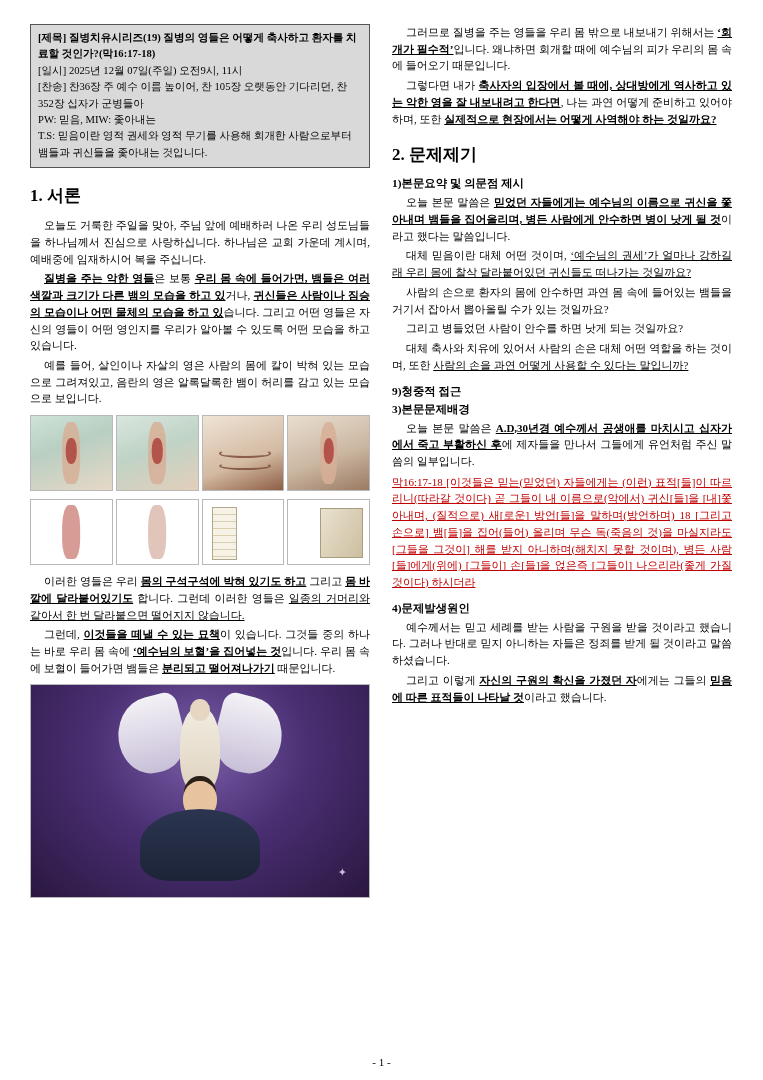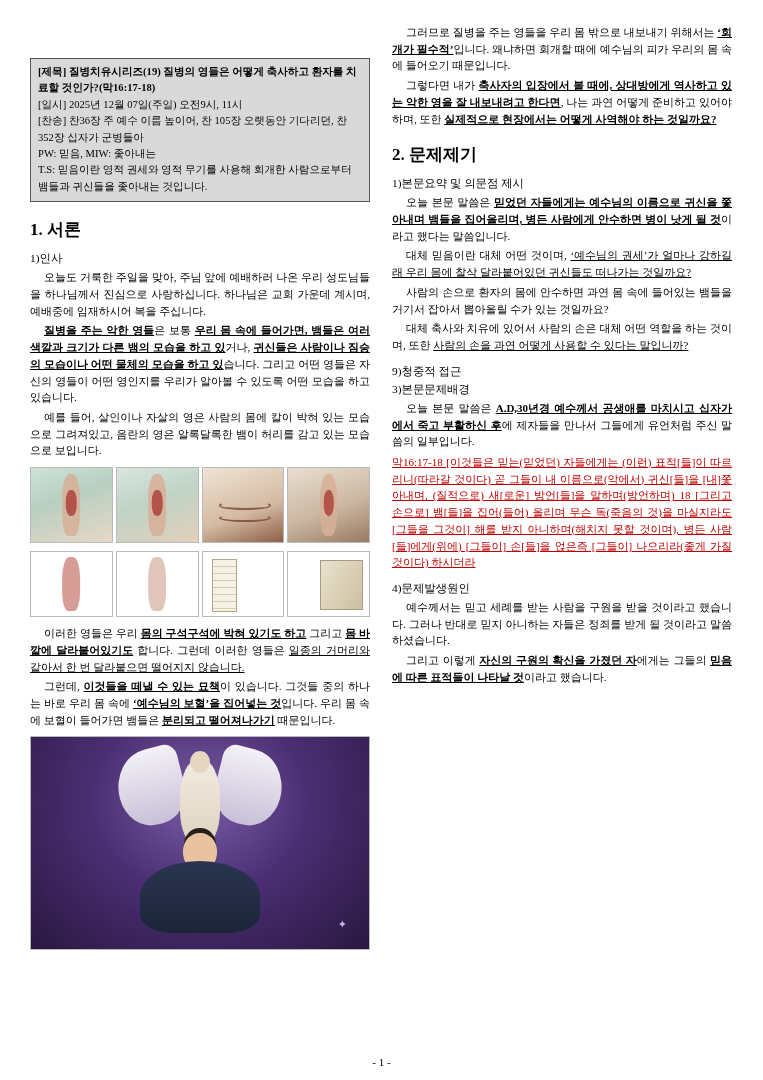--- a/index.html
+++ b/index.html
@@ -32,34 +32,33 @@
     flex: 0 0 340px;
   }
   
   .infobox {
     border: 1px solid #555;
     background: #d9d9d9;
     padding: 5px 7px 6px 7px;
     font-size: 10.6px;
     line-height: 1.55;
     box-sizing: border-box;
-    margin-top: 34px;
   }
   .infobox div { margin: 0; white-space: normal; }
   .infobox .ttl b { font-weight: bold; }
   .u { text-decoration: underline; }
   .sec-title {
     text-align: left;
     font-size: 17px;
     font-weight: bold;
     margin: 16px 0 10px 0;
   }
   .sub-title {
     font-size: 11.4px;
-    font-weight: normal;
+    font-weight: bold;
     margin: 6px 0 3px 0;
   }
   p.body {
     font-size: 11px;
     line-height: 1.52;
     margin: 0 0 3px 0;
     text-align: justify;
     text-indent: 14px;
   }
   p.noind { text-indent: 0; }
@@ -206,21 +205,20 @@
           <span>믿음, MIW: 좇아내는</span>
         </div>
         <div>
           <span>T.S:</span>
           <span>믿음이란 영적 권세와 영적 무기를 사용해 회개한 사람으로부터 뱀들과 귀신들을 좇아내는 것입니다.</span>
         </div>
       </div>
 
       <div class="sec-title">1. 서론</div>
 
-      <div class="sub-title">1)인사</div>
 
       <p class="body">오늘도 거룩한 주일을 맞아, 주님 앞에 예배하러 나온 우리 성도님들을 하나님께서 진심으로 사랑하십니다. 하나님은 교회 가운데 계시며, 예배중에 임재하시어 복을 주십니다.</p>
 
       <p class="body">
         <span class="bu">질병을 주는 악한 영들</span><span>은 보통 </span><span class="bu">우리 몸 속에 들어가면, 뱀들은 여러 색깔과 크기가 다른 뱀의 모습을 하고 있</span><span>거나, </span><span class="bu">귀신들은 사람이나 짐승의 모습이나 어떤 물체의 모습을 하고 있</span><span>습니다. 그리고 어떤 영들은 자신의 영들이 어떤 영인지를 우리가 알아볼 수 있도록 어떤 모습을 하고 있습니다.</span>
       </p>
 
       <p class="body">예를 들어, 살인이나 자살의 영은 사람의 몸에 칼이 박혀 있는 모습으로 그려져있고, 음란의 영은 알록달록한 뱀이 허리를 감고 있는 모습으로 보입니다.</p>
 
       <div class="img-grid">
@@ -297,20 +295,21 @@
       <p class="body">
         <span>오늘 본문 말씀은 </span><span class="bu">믿었던 자들에게는 예수님의 이름으로 귀신을 쫓아내며 뱀들을 집어올리며, 병든 사람에게 안수하면 병이 낫게 될 것</span><span>이라고 했다는 말씀입니다.</span>
       </p>
 
       <p class="body">
         <span>대체 믿음이란 대체 어떤 것이며, </span><span class="u">‘예수님의 권세’가 얼마나 강하길래 우리 몸에 찰삭 달라붙어있던 귀신들도 떠나가는 것일까요?</span>
       </p>
 
       <p class="body">사람의 손으로 환자의 몸에 안수하면 과연 몸 속에 들어있는 뱀들을 거기서 잡아서 뽑아올릴 수가 있는 것일까요?</p>
 
+      <p class="body">그리고 병들었던 사람이 안수를 하면 낫게 되는 것일까요?</p>
 
 
       <p class="body">
         <span>대체 축사와 치유에 있어서 사람의 손은 대체 어떤 역할을 하는 것이며, 또한 </span><span class="u">사람의 손을 과연 어떻게 사용할 수 있다는 말입니까?</span>
       </p>
 
       <div class="sub-title" style="margin-top:10px">9)청중적 접근</div>
 
       <div class="sub-title" style="margin-top:0">3)본문문제배경</div>
 

